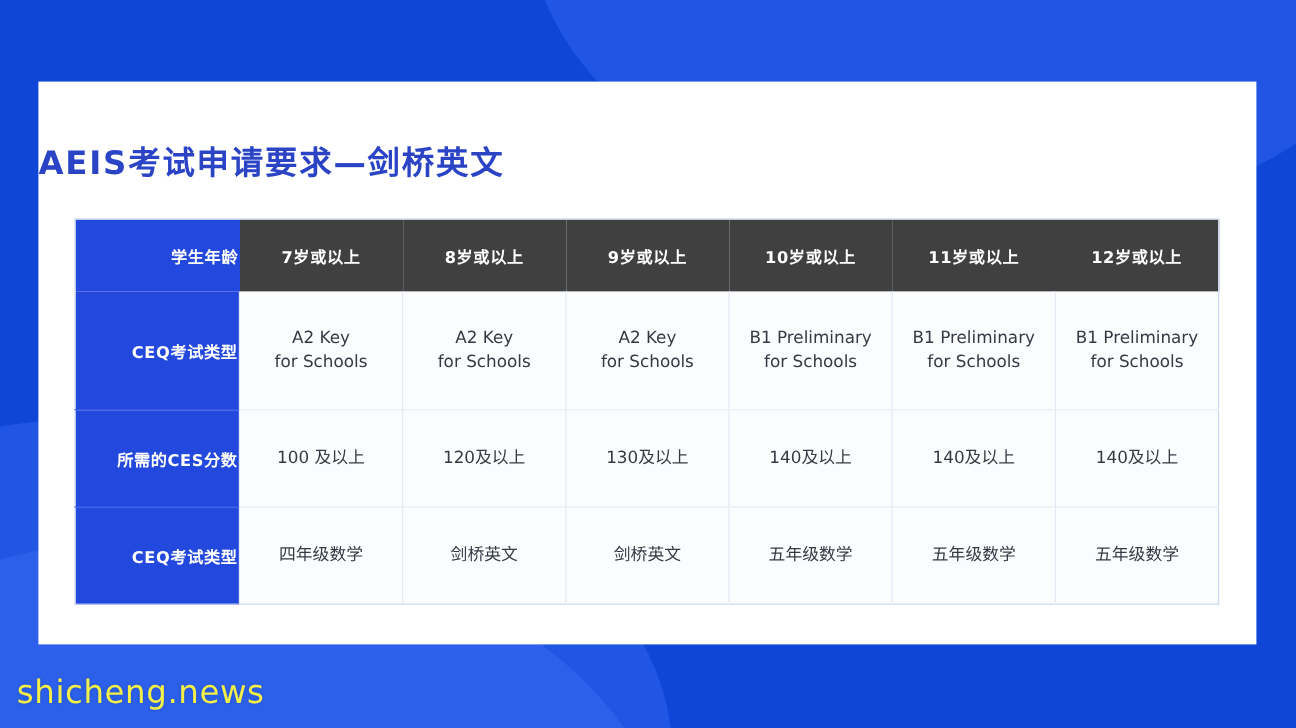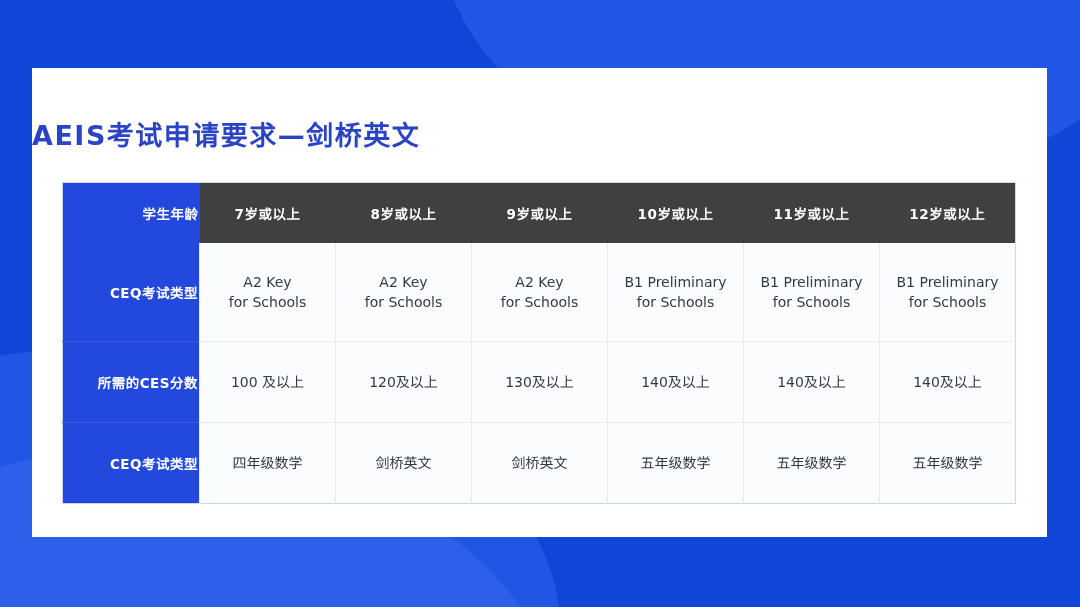--- a/index.html
+++ b/index.html
@@ -214,14 +214,15 @@
             <td class="data-cell">剑桥英文</td>
             <td class="data-cell">五年级数学</td>
             <td class="data-cell">五年级数学</td>
             <td class="data-cell">五年级数学</td>
           </tr>
         </tbody>
       </table>
     </div>
   </div>
 
+  <div class="watermark">shicheng.news</div>
 
 </div>
 
 </body></html>

